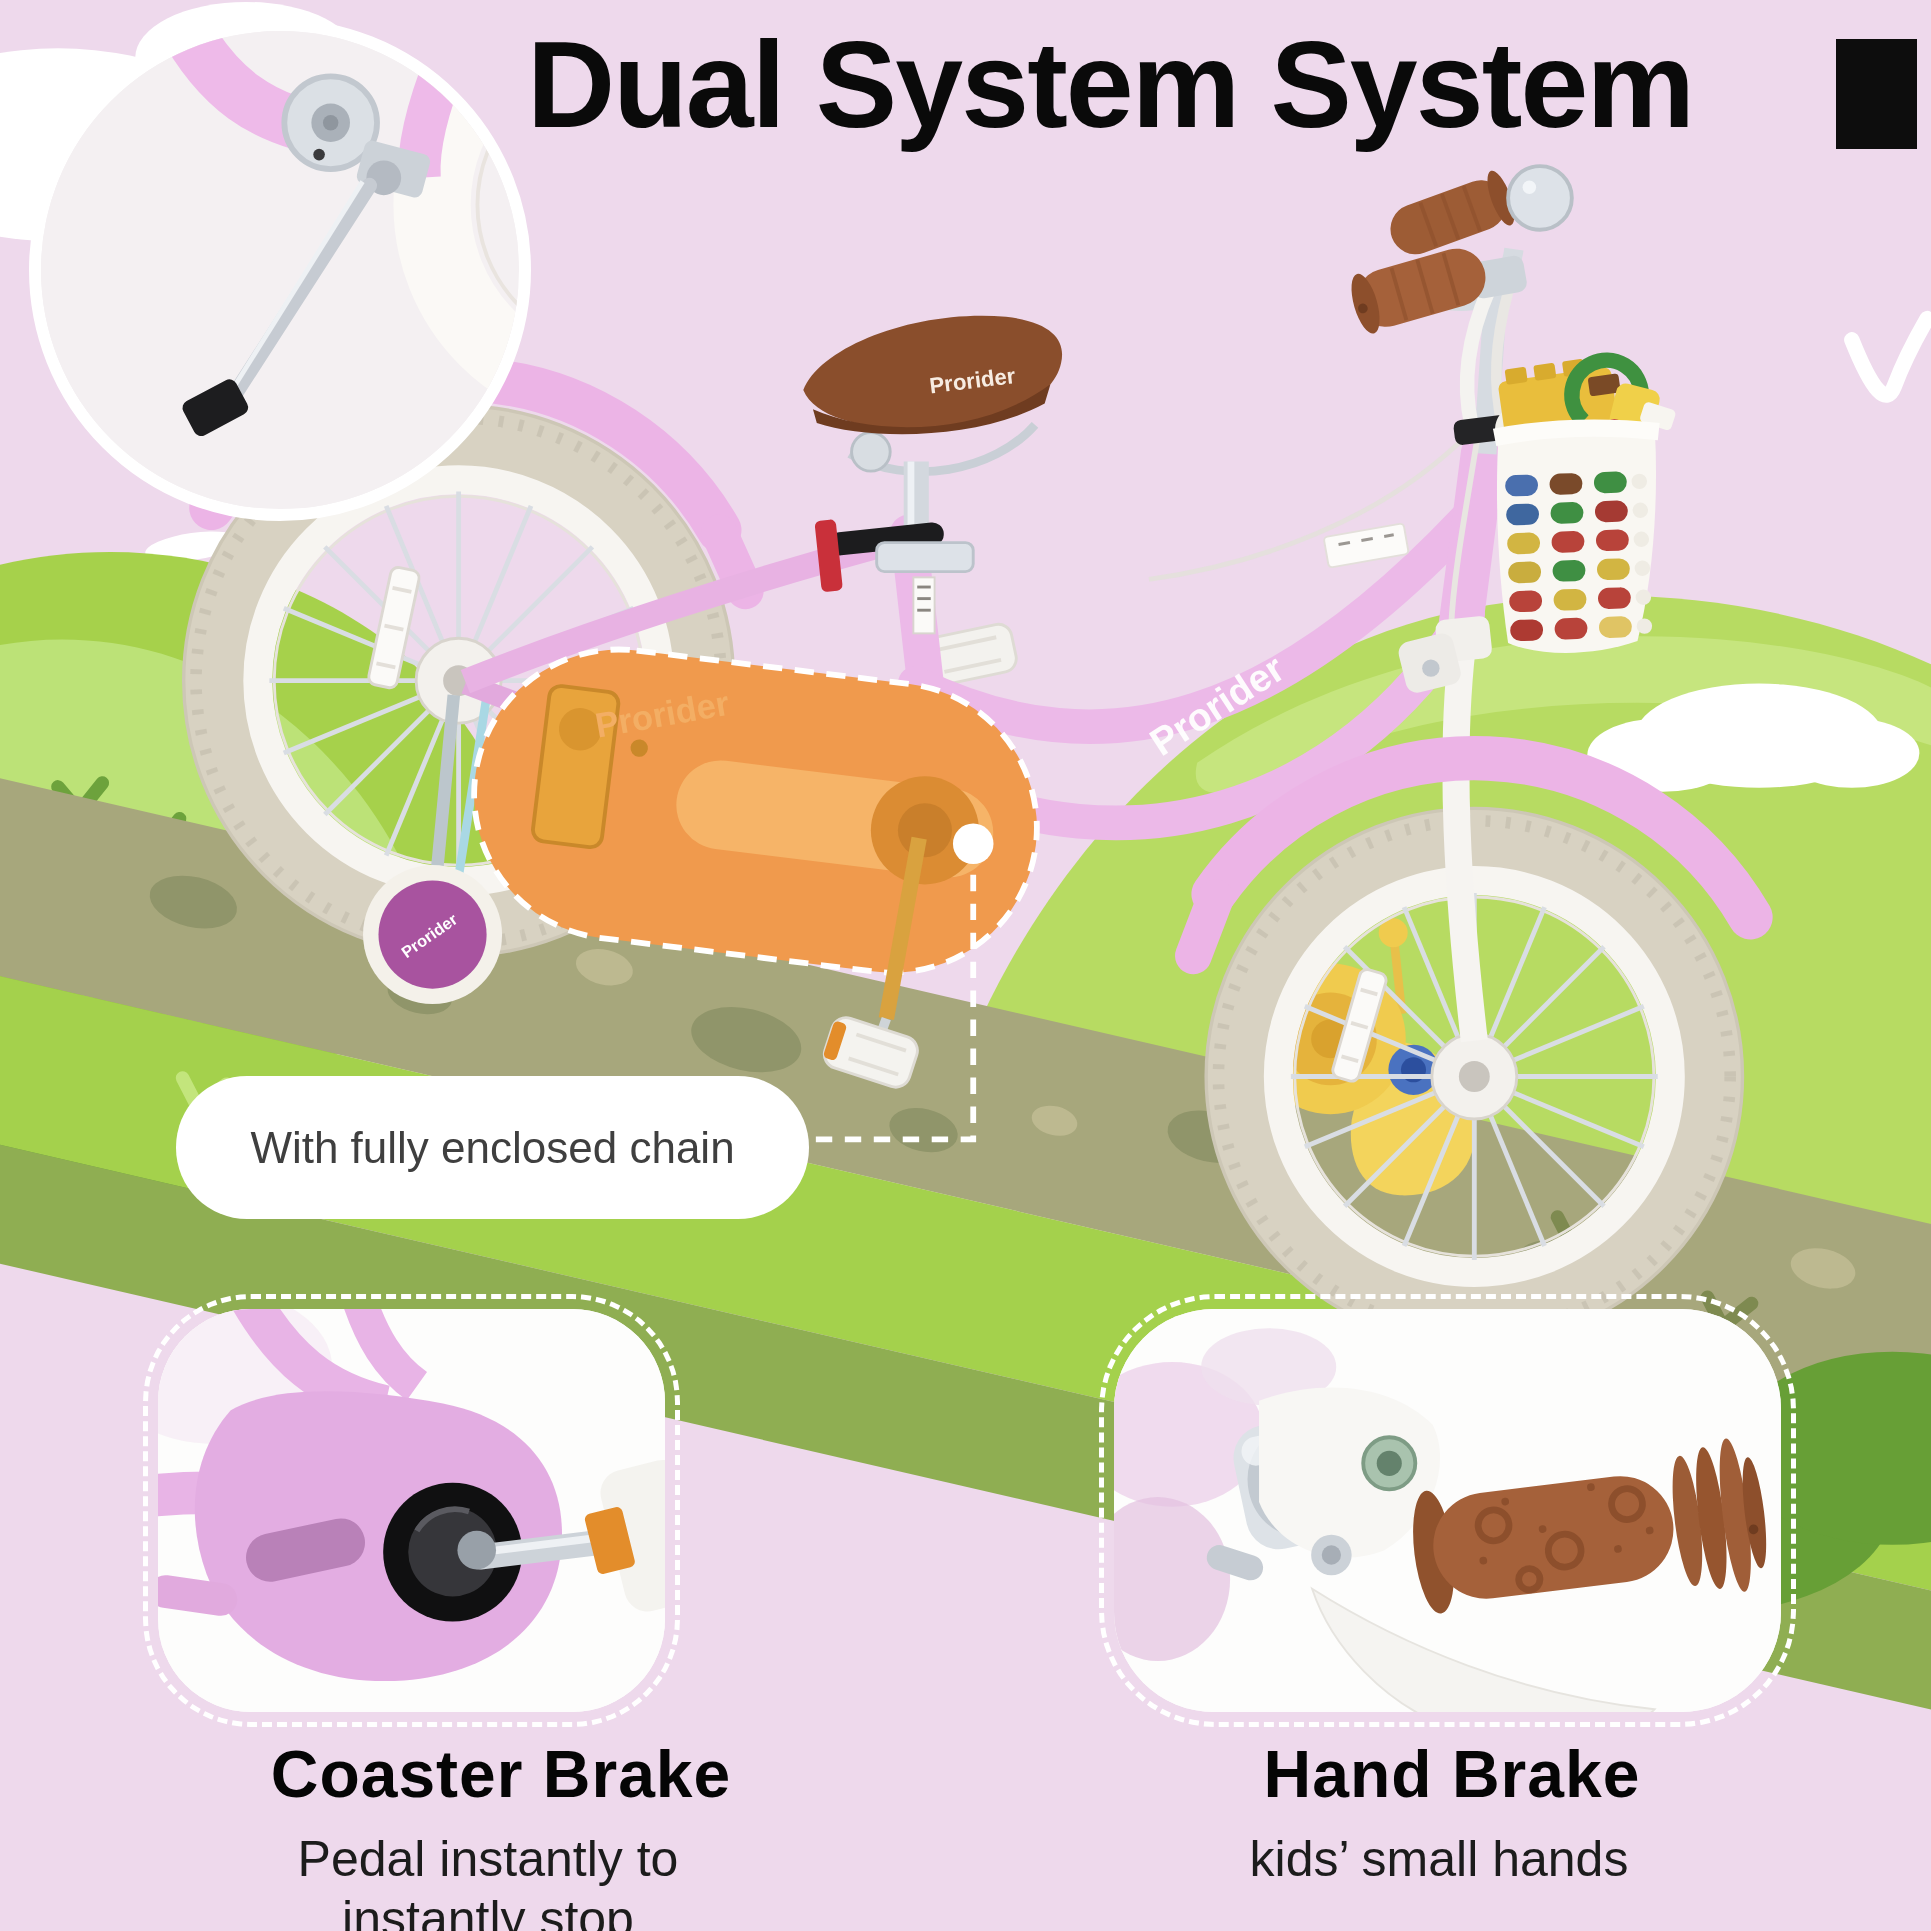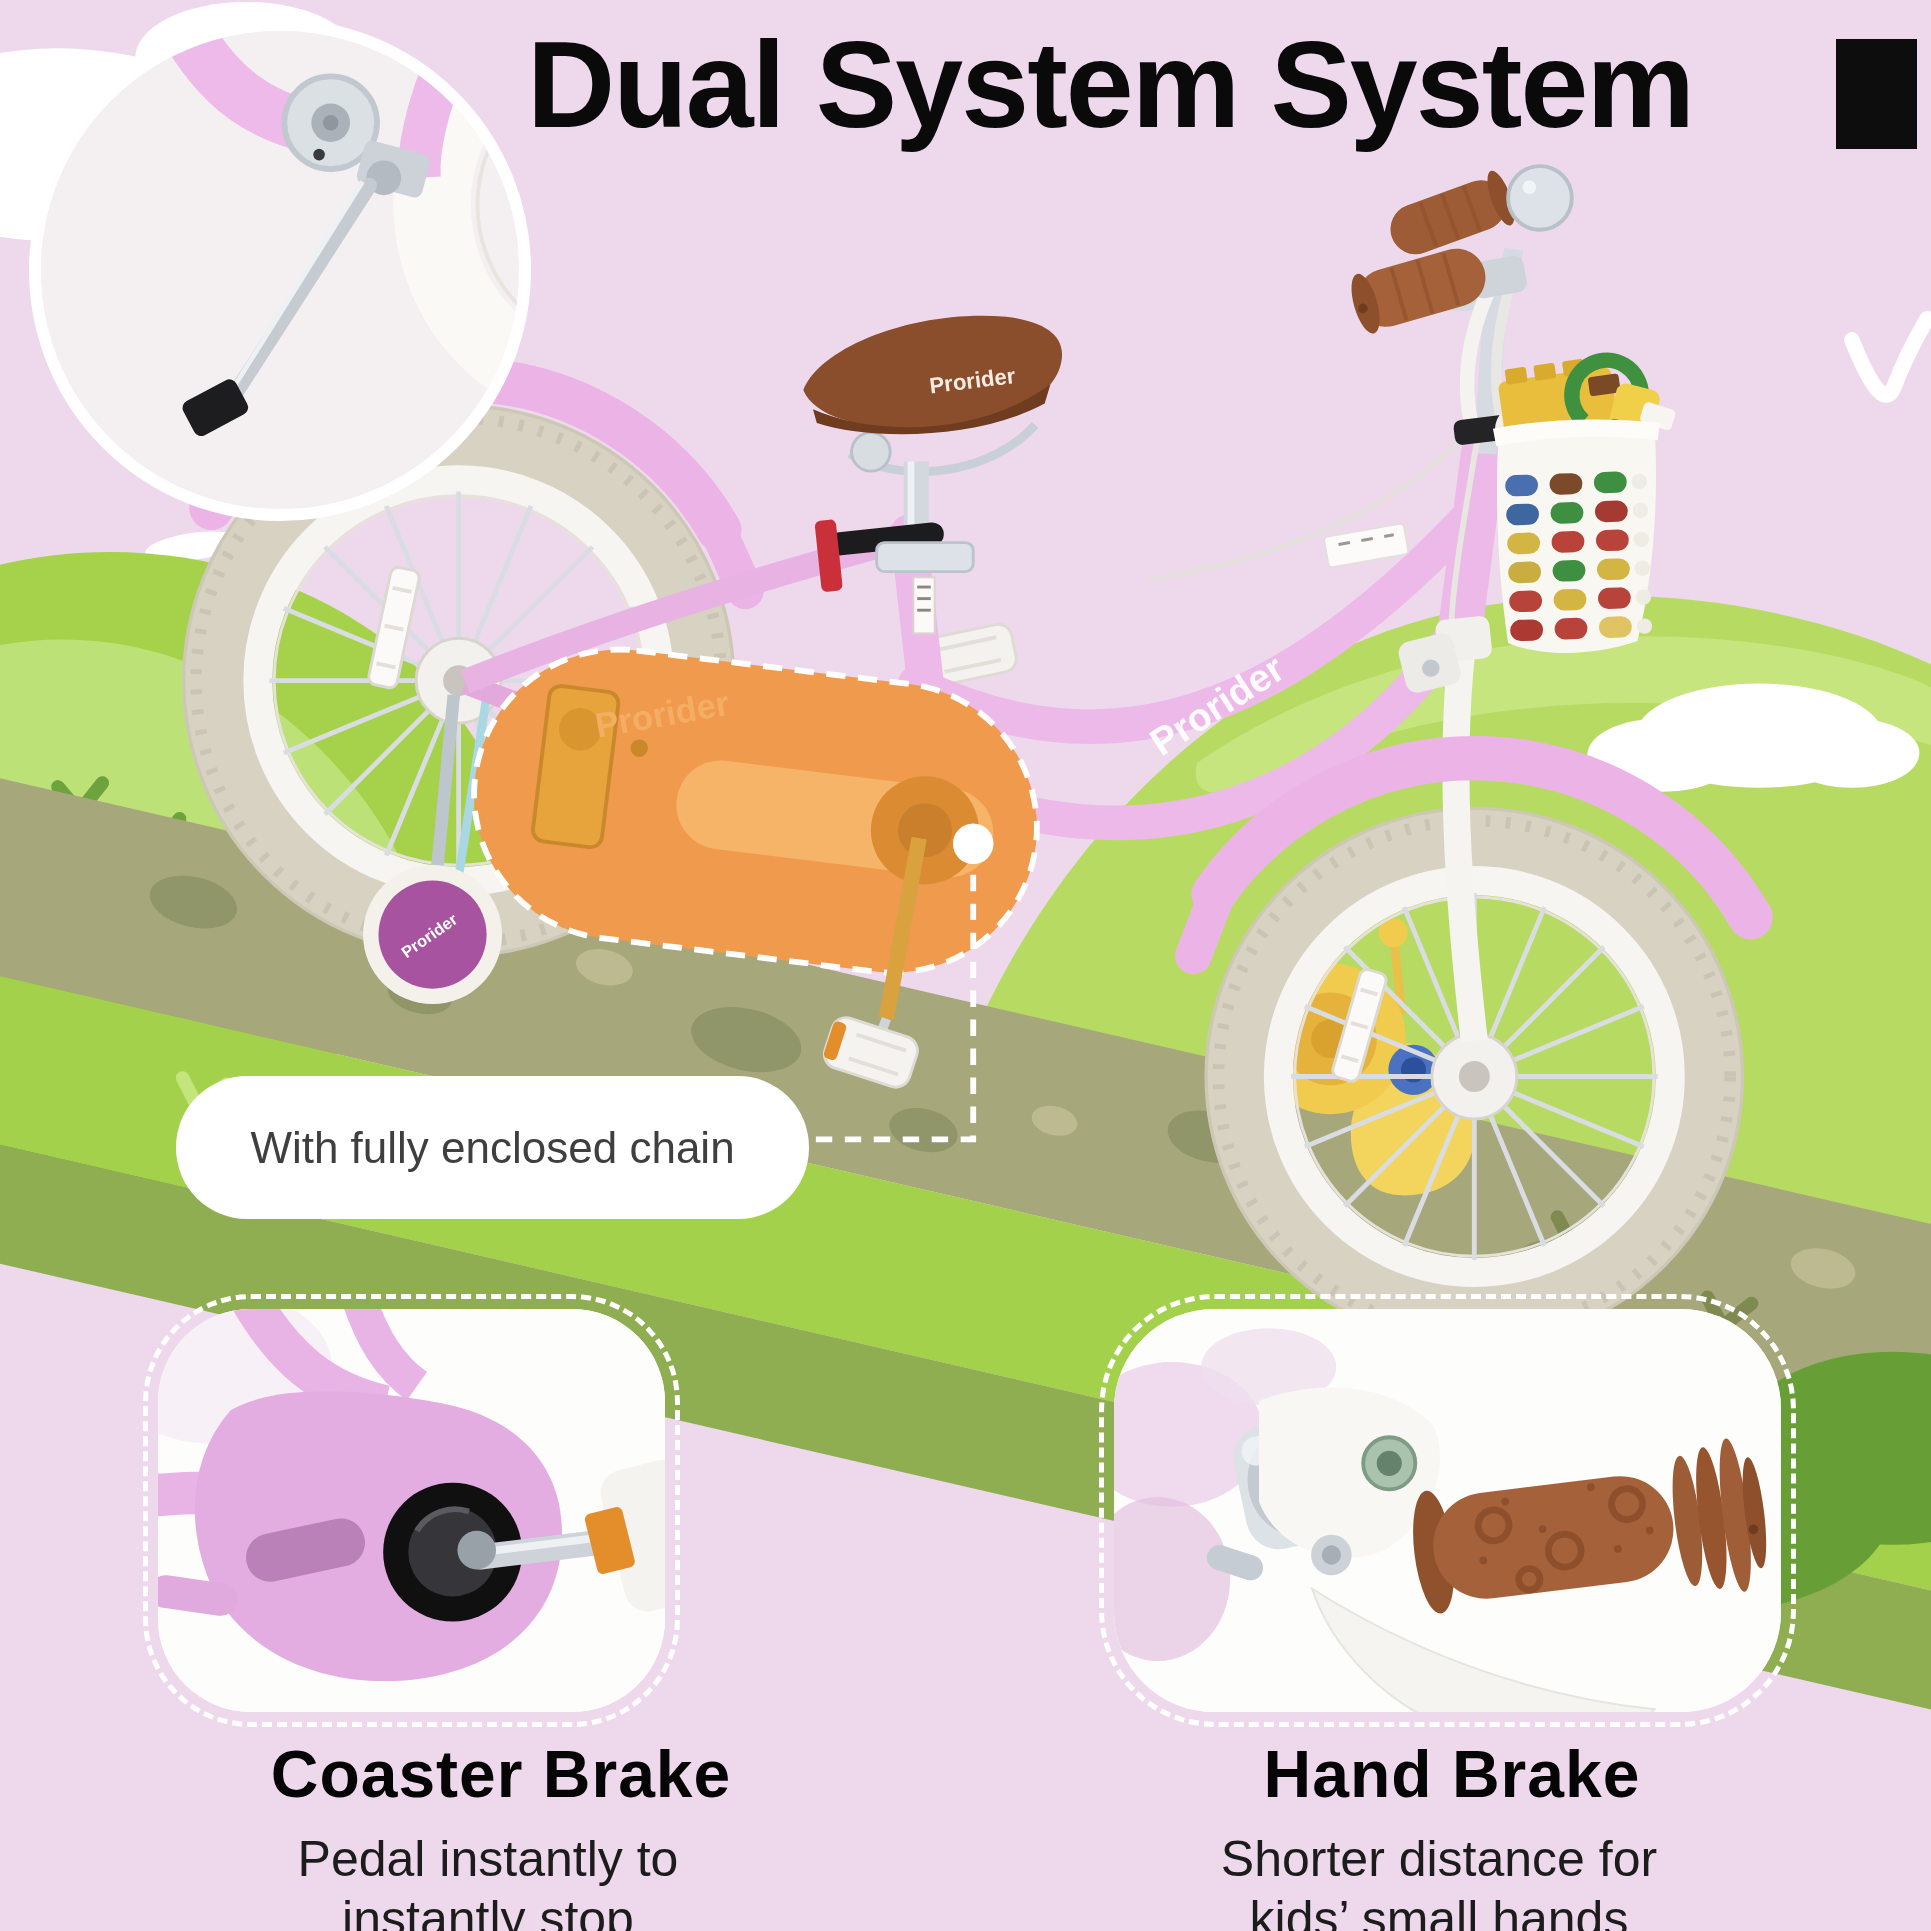--- a/index.html
+++ b/index.html
@@ -471,19 +471,18 @@
   <div class="feature feature-left">
     <div class="head">Coaster Brake</div>
     <div class="desc">
       <div>Pedal instantly to</div>
       <div>instantly stop</div>
     </div>
   </div>
   <div class="feature feature-right">
     <div class="head">Hand Brake</div>
     <div class="desc">
-      <div>Shorter distance for</div>
       <div>kids’ small hands</div>
     </div>
   </div>
 
 </div>
 
 
 </body></html>

